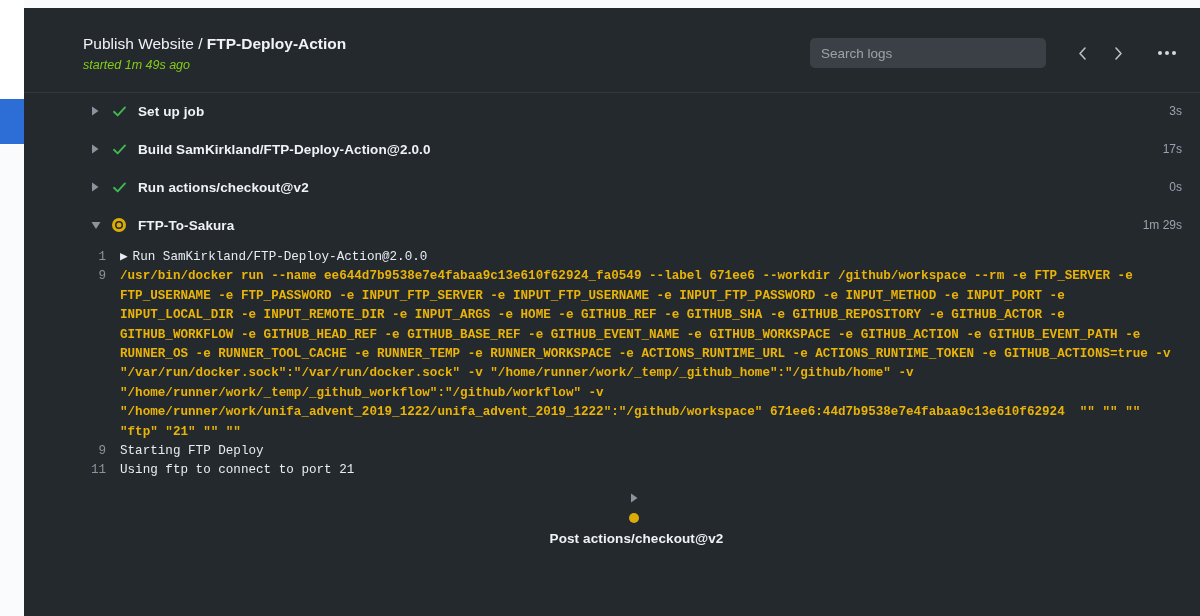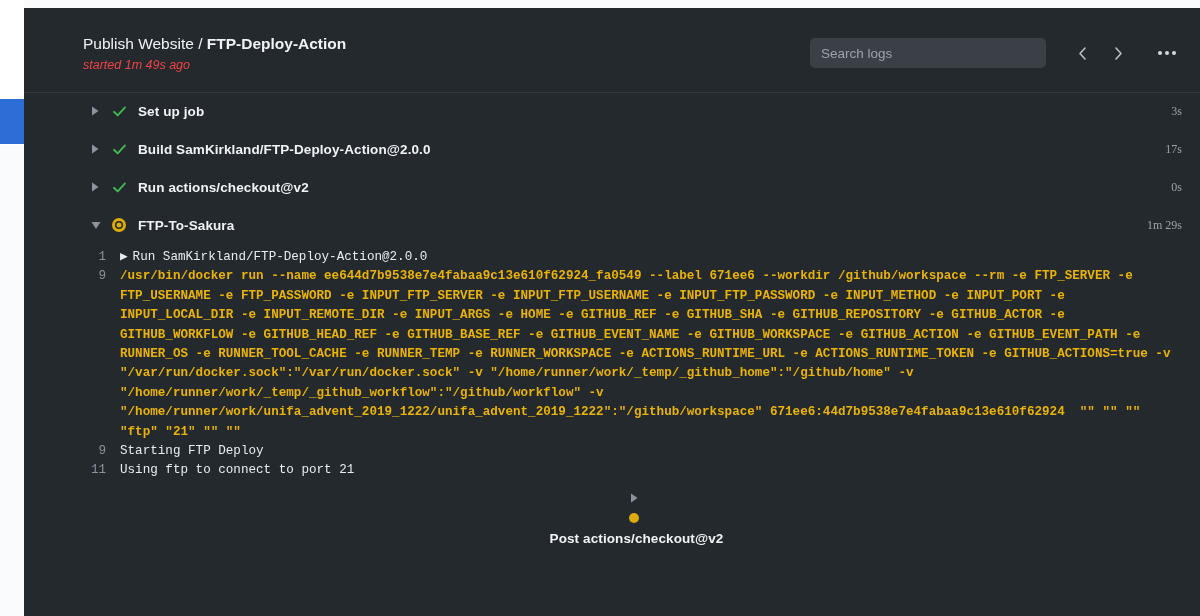--- a/index.html
+++ b/index.html
@@ -81,21 +81,21 @@
     white-space: nowrap;
   }
   .title-line .title-strong {
     font-weight: 700;
   }
   .subtitle-line {
     margin-top: 3px;
     font-size: 12.5px;
     line-height: 16px;
     font-style: italic;
-    color: #ef4444;
+    color: #84cc16;
     white-space: nowrap;
   }
 
   .header-tools {
     position: absolute;
     right: 18px;
     top: 30px;
     display: flex;
     align-items: center;
     gap: 8px;
@@ -218,21 +218,21 @@
   }
   .step-name {
     font-size: 13.5px;
     font-weight: 700;
     color: #f0f3f6;
     white-space: nowrap;
     letter-spacing: 0.1px;
   }
   .step-duration {
     margin-left: auto;
-    font-family: Liberation Serif, serif;
+    font-family: Liberation Sans, sans-serif;
     font-size: 12px;
     color: #9aa3ad;
     white-space: nowrap;
   }
 
   
   .log-output {
     padding: 4px 18px 0 0;
     font-family: "Liberation Mono", monospace;
     font-size: 12.6px;

